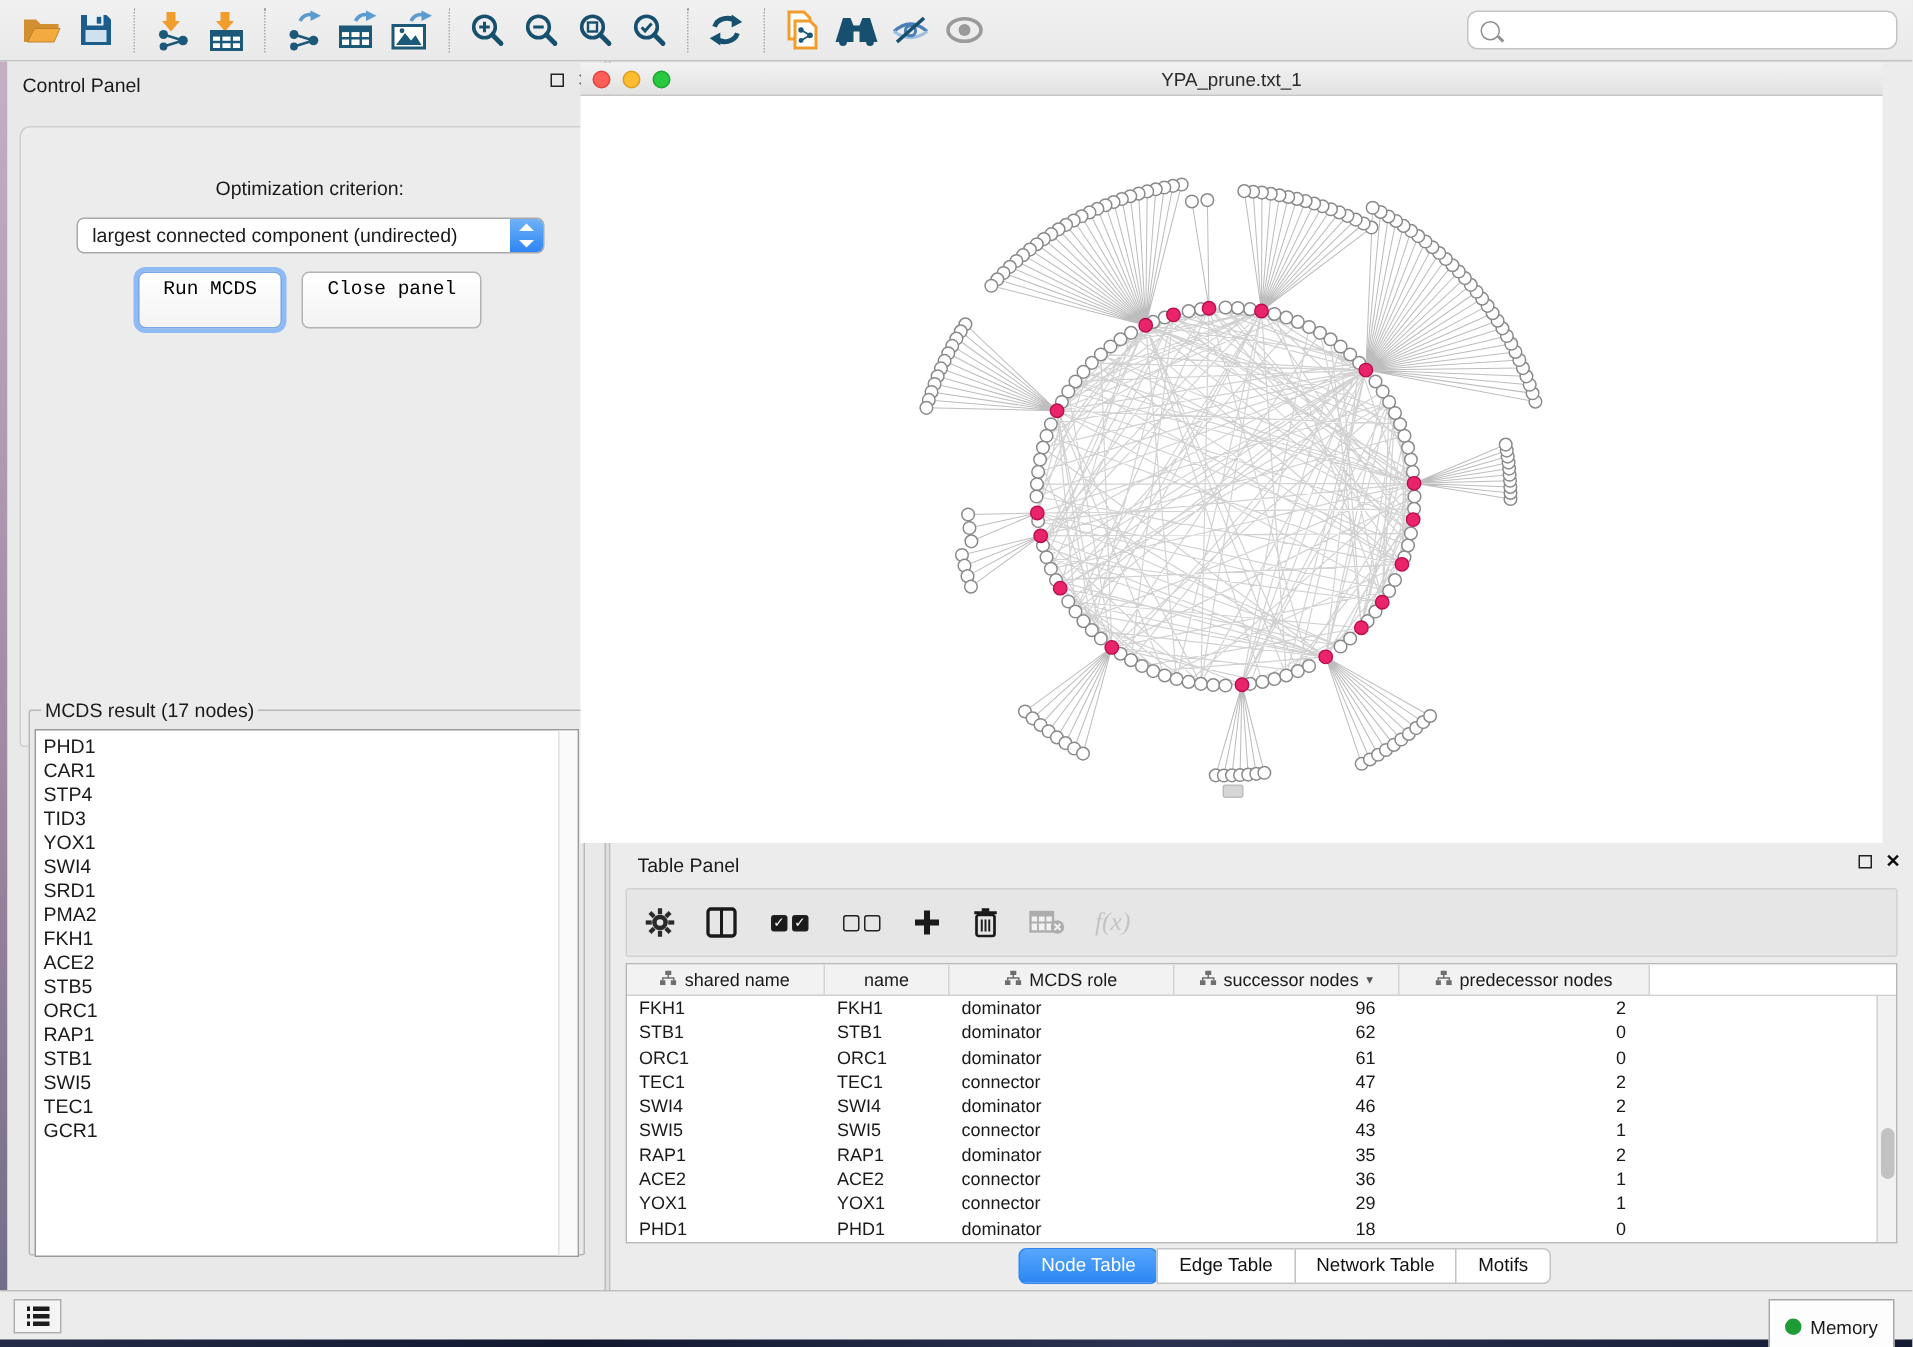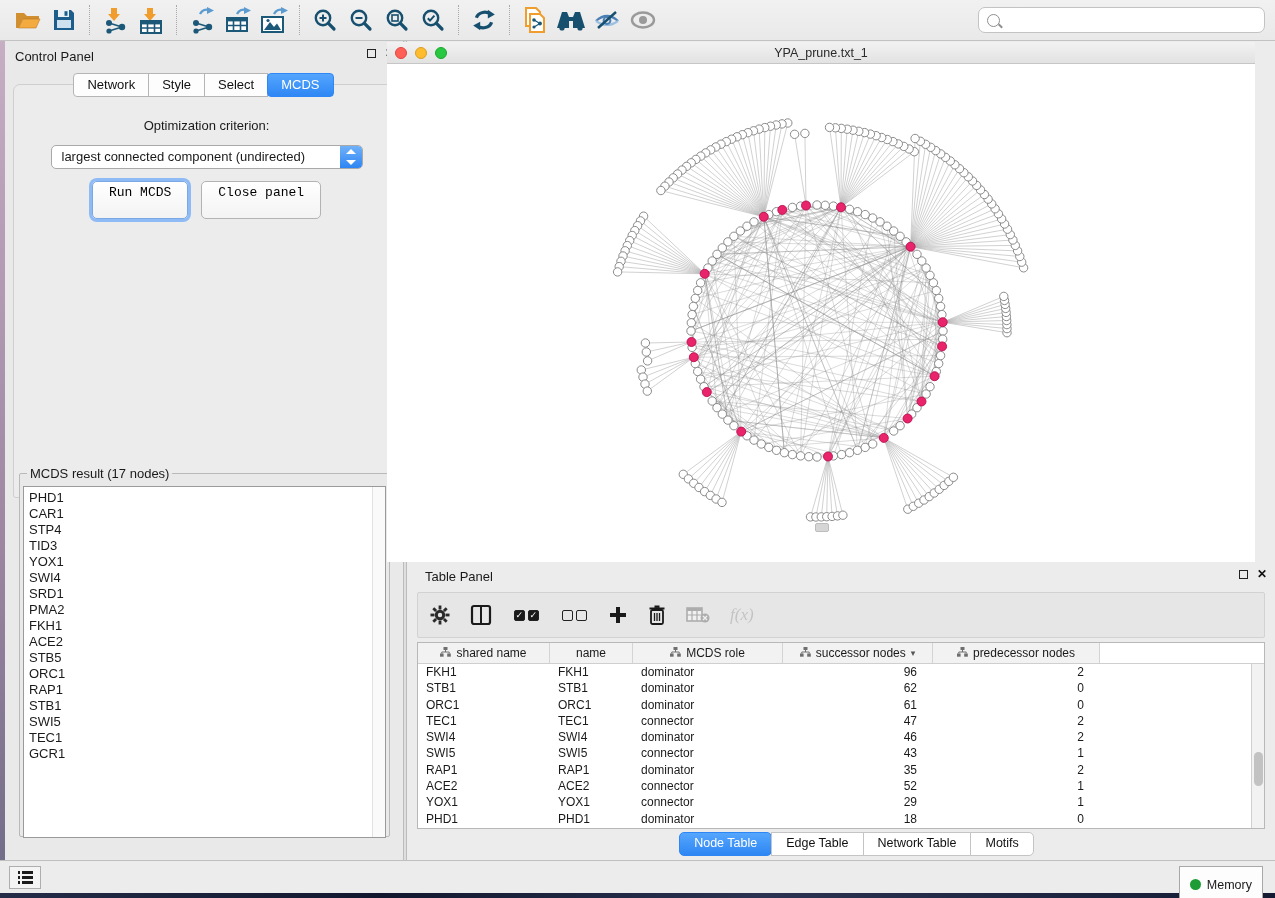--- a/index.html
+++ b/index.html
@@ -252,26 +252,20 @@
   <div class="desk-bottom"></div>
 
   <div class="control-panel">
     <div class="cp-header">
       <span>Control Panel</span>
       <span class="win-ctrls">
         <span class="wc-float"></span>
         <span class="wc-close">✕</span>
       </span>
     </div>
-    <div class="cp-tabs" id="cp-tabs">
-        <div class="cp-tab">Network</div>
-        <div class="cp-tab">Style</div>
-        <div class="cp-tab">Select</div>
-        <div class="cp-tab sel">MCDS</div>
-      </div>
     <div class="cp-inner">
       <div class="opt-label">Optimization criterion:</div>
       <div class="combo">
         <span>largest connected component (undirected)</span>
         <span class="combo-step"></span>
       </div>
       <div class="cp-btn-row">
         <button class="cp-btn focused">Run MCDS</button>
         <button class="cp-btn">Close panel</button>
       </div>
@@ -700,21 +694,21 @@
             <div class="t-cell left" style="width: 132px;">RAP1</div>
             <div class="t-cell left" style="width: 83px;">RAP1</div>
             <div class="t-cell left" style="width: 150px;">dominator</div>
             <div class="t-cell right" style="width: 150px;">35</div>
             <div class="t-cell right" style="width: 167px;">2</div>
           </div>
           <div class="t-row">
             <div class="t-cell left" style="width: 132px;">ACE2</div>
             <div class="t-cell left" style="width: 83px;">ACE2</div>
             <div class="t-cell left" style="width: 150px;">connector</div>
-            <div class="t-cell right" style="width: 150px;">52</div>
+            <div class="t-cell right" style="width: 150px;">36</div>
             <div class="t-cell right" style="width: 167px;">1</div>
           </div>
           <div class="t-row">
             <div class="t-cell left" style="width: 132px;">YOX1</div>
             <div class="t-cell left" style="width: 83px;">YOX1</div>
             <div class="t-cell left" style="width: 150px;">connector</div>
             <div class="t-cell right" style="width: 150px;">29</div>
             <div class="t-cell right" style="width: 167px;">1</div>
           </div>
           <div class="t-row">

